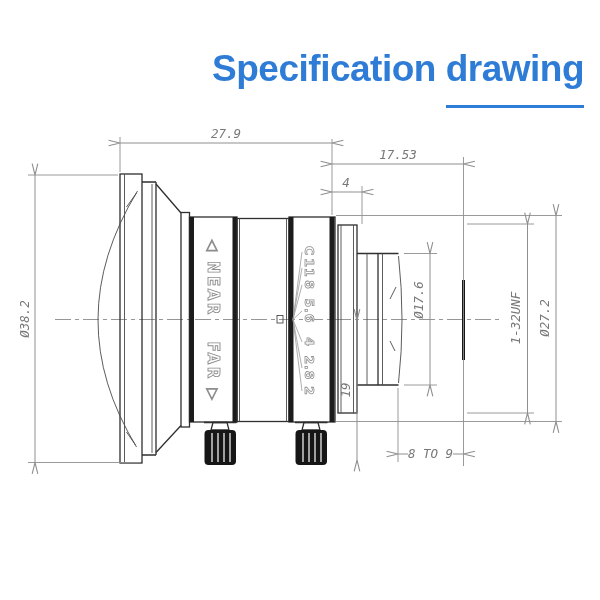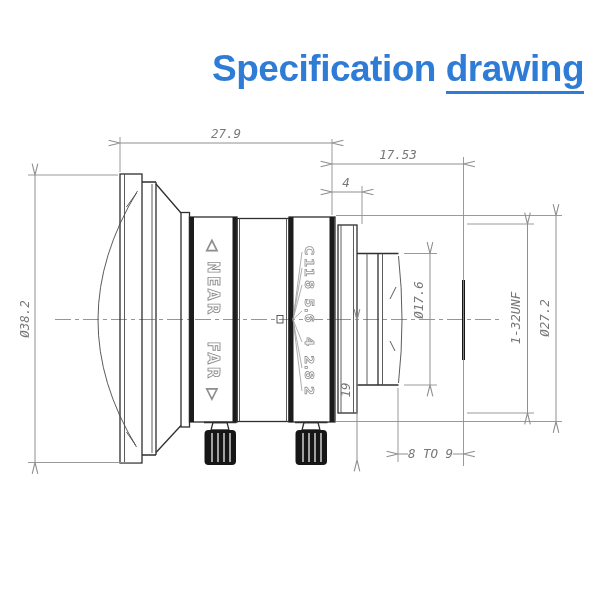--- a/index.html
+++ b/index.html
@@ -1,21 +1,21 @@
 <!DOCTYPE html>
 <html><head>
 <meta charset="utf-8">
 <style>
   html,body{margin:0;padding:0;background:#fff;}
   .page{position:relative;width:600px;height:600px;background:#fff;overflow:hidden;
         font-family:"Liberation Sans",sans-serif;}
   h1.title{position:absolute;top:48px;right:16px;margin:0;
            font:700 37px "Liberation Sans",sans-serif;
            letter-spacing:-0.5px;color:#2e7cd6;white-space:nowrap;}
-  h1.title .u{border-bottom:3px solid #2e7cd6;padding-bottom:2px;margin-top:35px;}
+  h1.title .u{border-bottom:3px solid #2e7cd6;padding-bottom:16px;margin-top:35px;}
   svg{position:absolute;left:0;top:0;}
   
   .ol{stroke:#2f2f2f;stroke-width:1.3;fill:none;}          
   .ol2{stroke:#4a4a4a;stroke-width:0.9;fill:none;}         
   .band{fill:#1c1c1c;stroke:none;}                          
   .cl{stroke:#8a8a8a;stroke-width:0.9;stroke-dasharray:16 4 4 4;}   
   .xl{stroke:#8f8f8f;stroke-width:0.9;fill:none;}           
   .dl{stroke:#8f8f8f;stroke-width:1;fill:none;}             
   .dt{font:italic 12.5px "DejaVu Sans Mono",monospace;fill:#787878;}
   .eng{font:700 15px "DejaVu Sans",sans-serif;fill:#ffffff;stroke:#8e8e8e;

